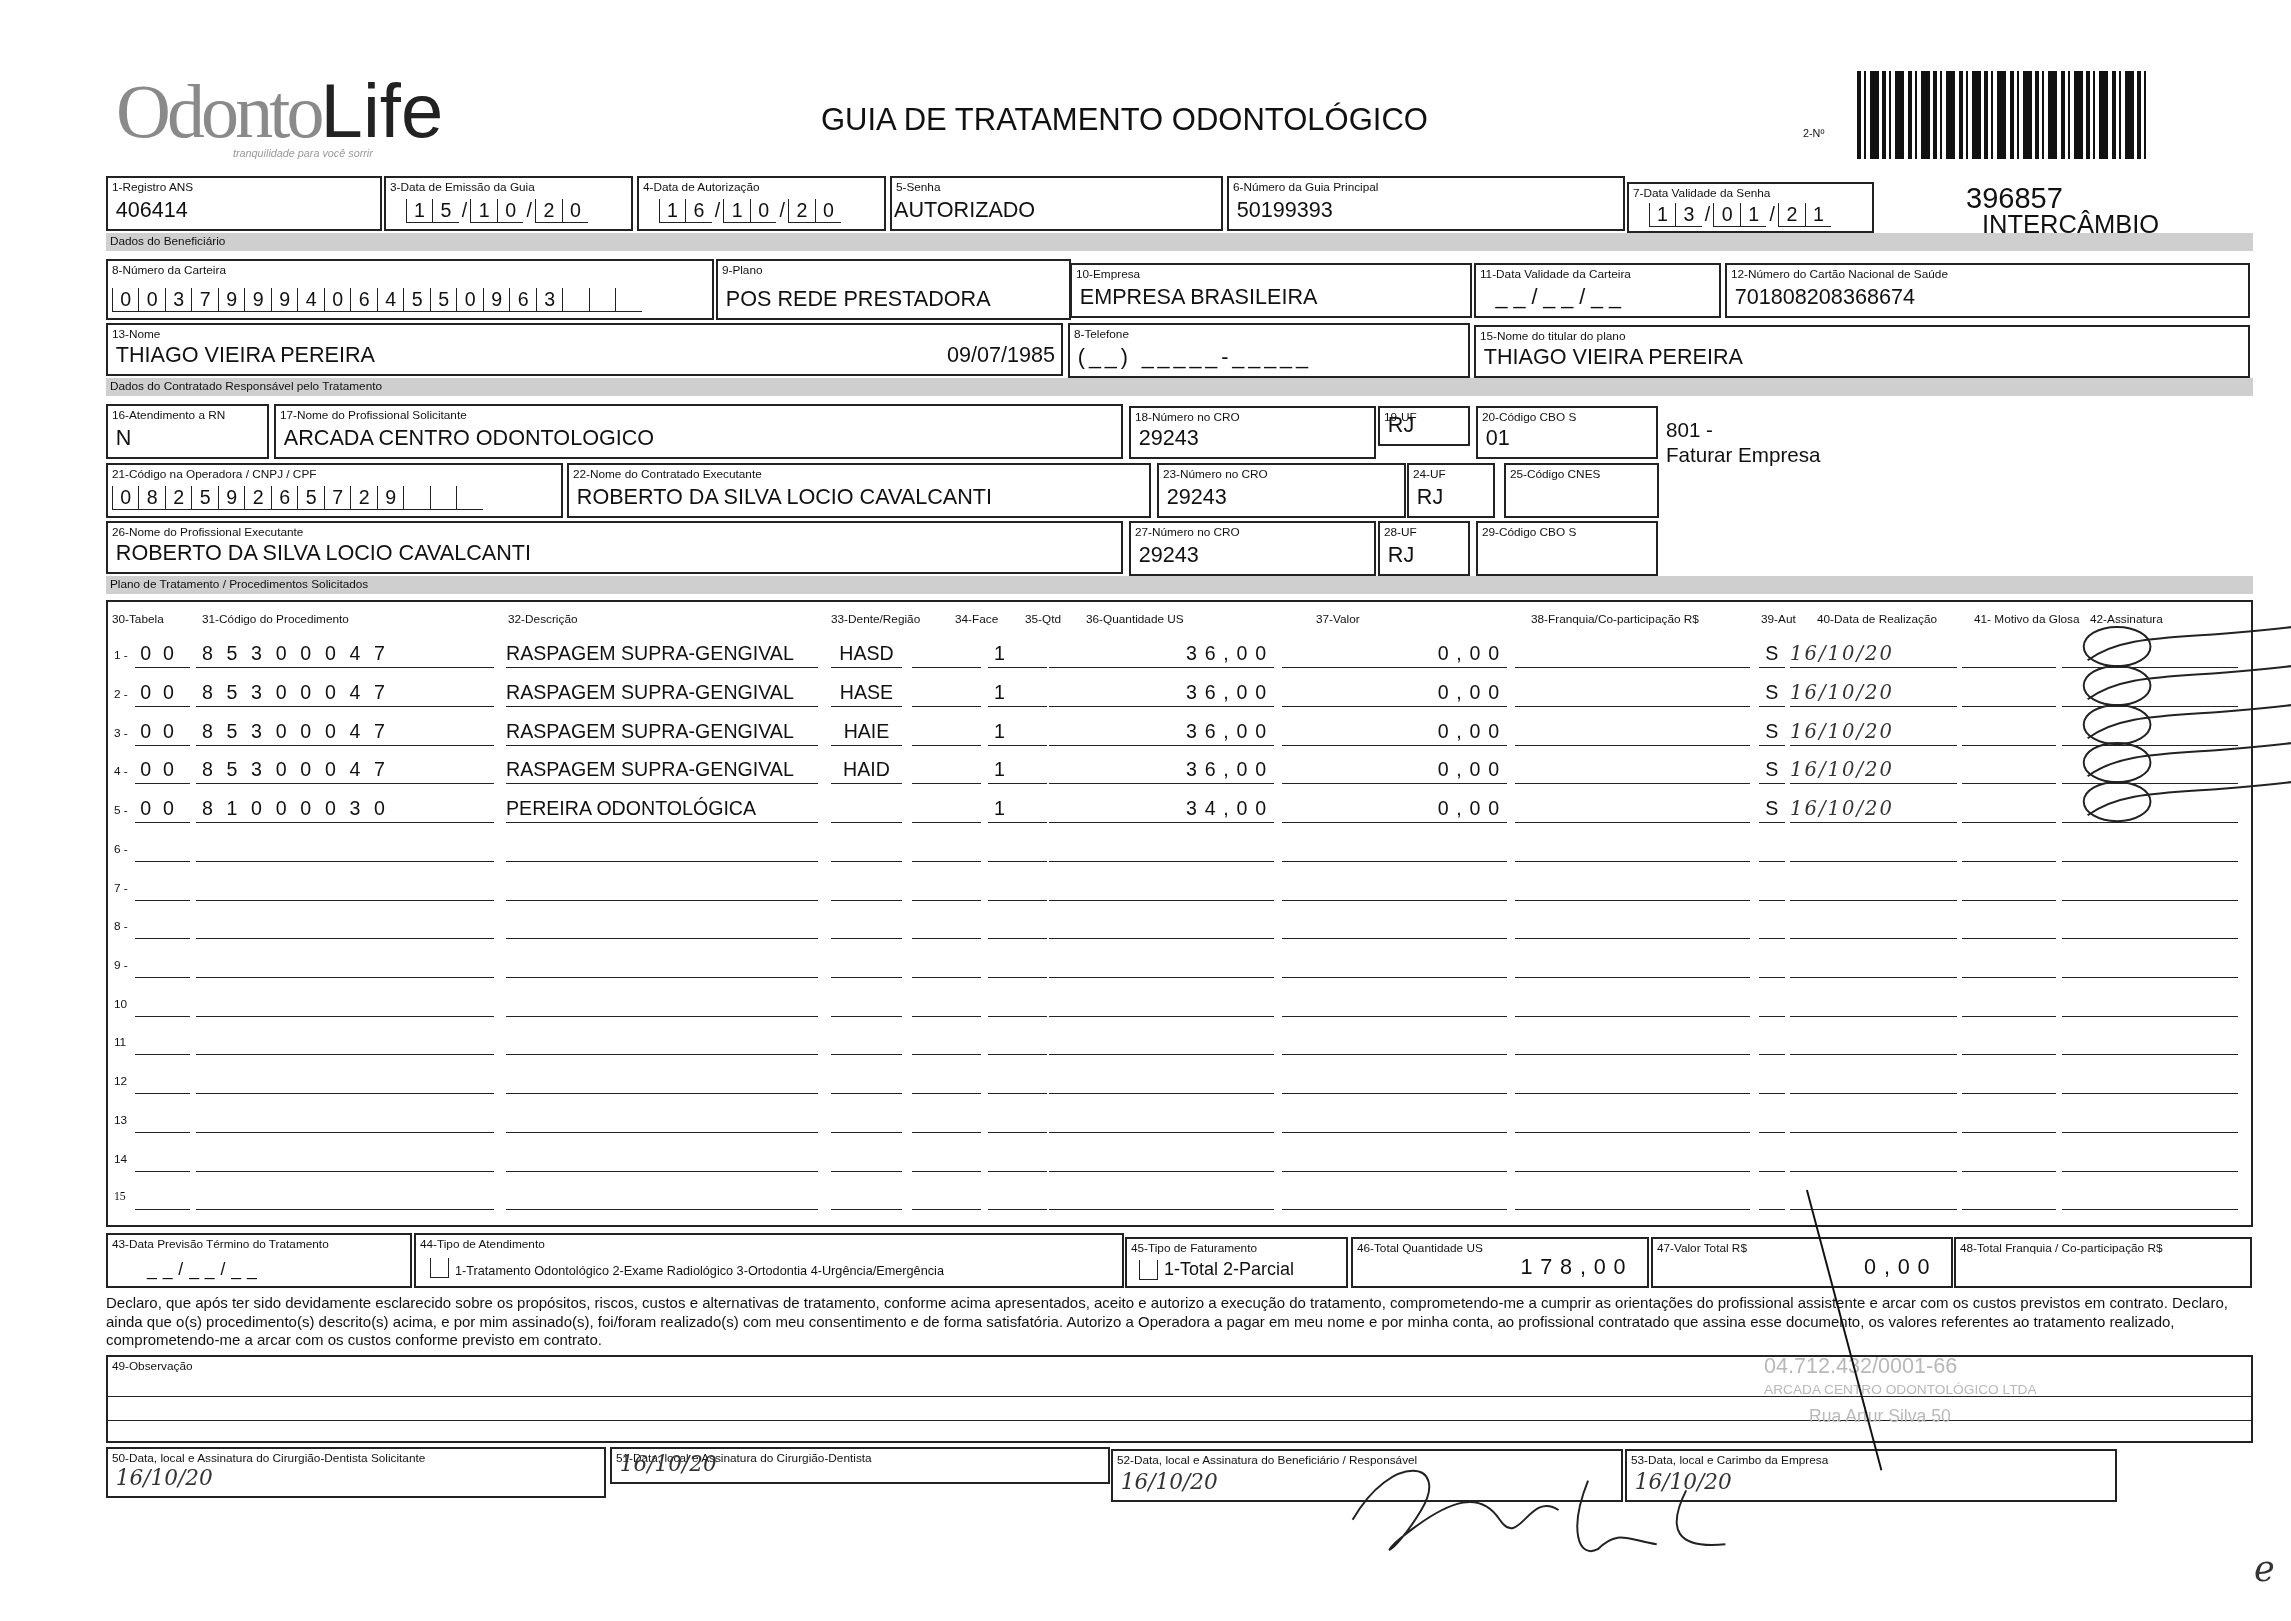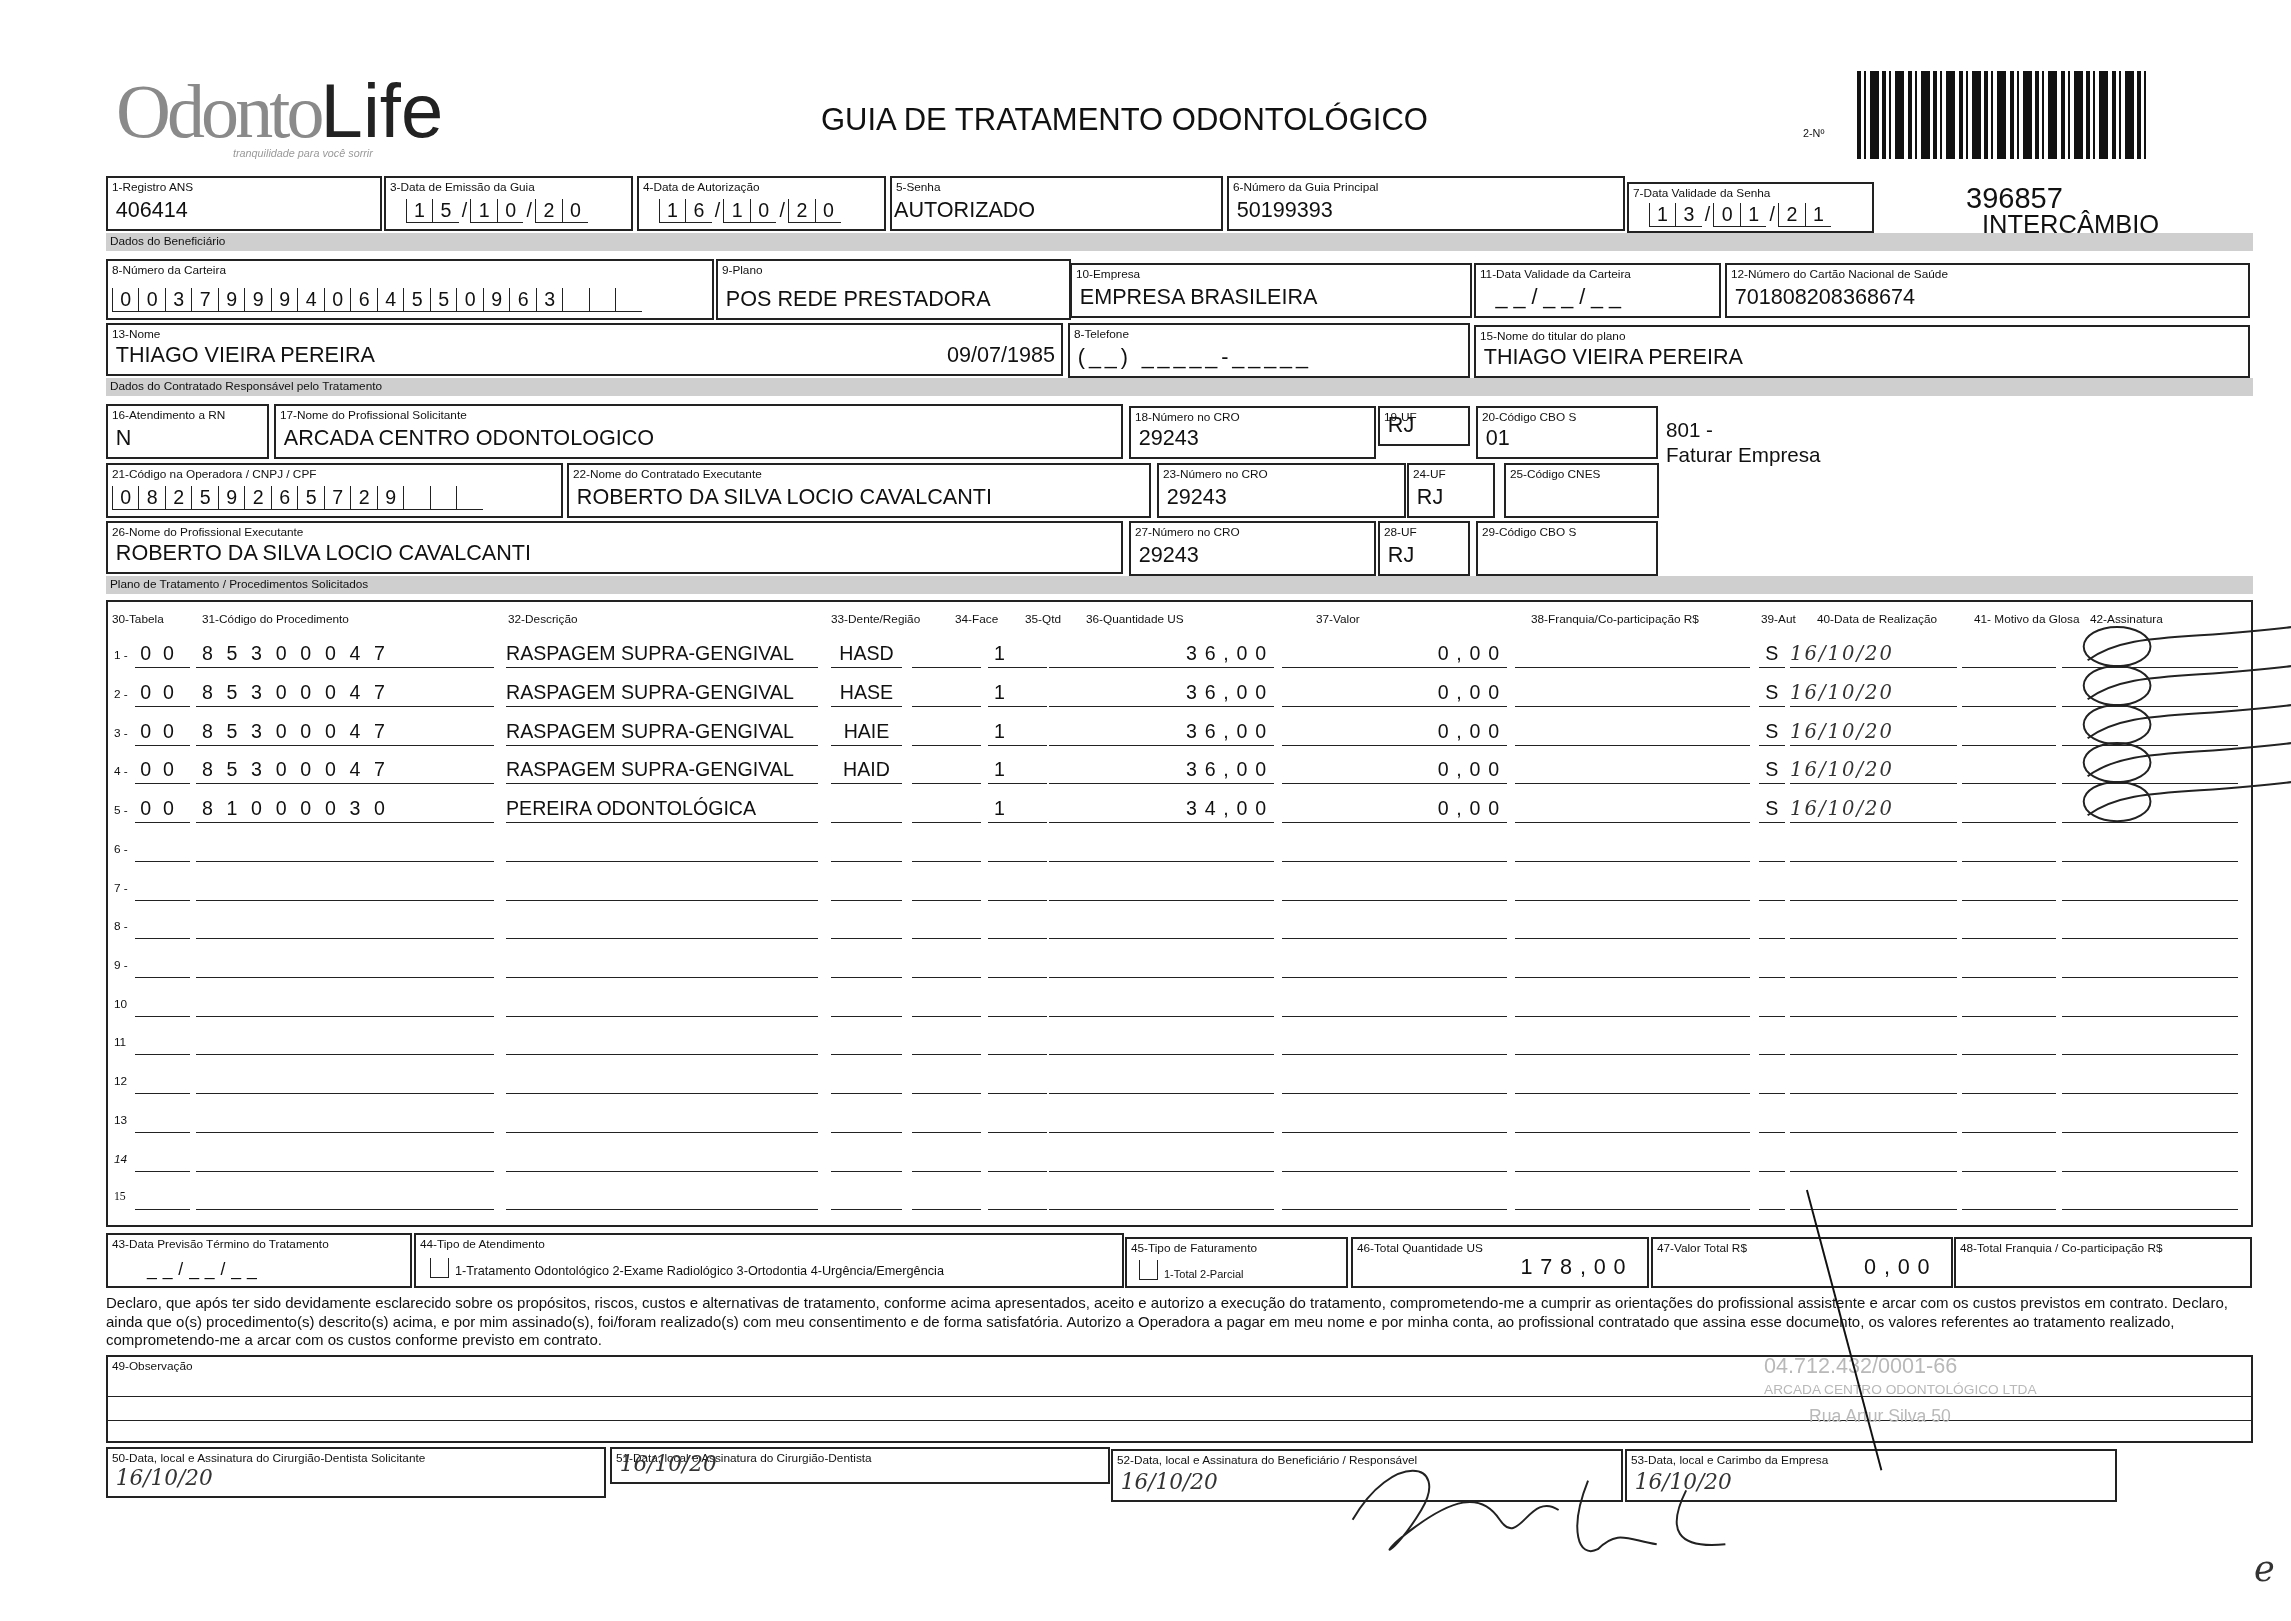--- a/index.html
+++ b/index.html
@@ -455,21 +455,21 @@
     <div class="uline" style="left:804px;width:69px"></div>
     <div class="uline" style="left:880px;width:53px;padding-left:5.9px"></div>
     <div class="uline" style="left:941px;width:225px;text-align:right;letter-spacing:7.8px"></div>
     <div class="uline" style="left:1174px;width:225px;text-align:right;letter-spacing:7.8px"></div>
     <div class="uline" style="left:1407px;width:235px"></div>
     <div class="uline" style="left:1651px;width:25.5px;text-align:center"></div>
     <div class="uline hand" style="left:1682px;width:167px;letter-spacing:2px"></div>
     <div class="uline" style="left:1854px;width:94px"></div>
     <div class="uline" style="left:1954px;width:176px"></div>
       </div>
-      <div class="abs" style="left: 0px; top: 537px; width: 2143px; height: 33px; font-style: italic;">
+      <div class="abs" style="left: 0px; top: 537px; width: 2143px; height: 33px;">
     <div class="abs" style="left:5.9px;bottom:5.9px;font-size:11.8px">14</div>
     <div class="uline" style="left:27.4px;width:55px;letter-spacing:11.8px;text-align:center"></div>
     <div class="uline" style="left:88px;width:292px;letter-spacing:13.7px;padding-left:5.9px"></div>
     <div class="uline" style="left:398px;width:312px"></div>
     <div class="uline" style="left:723px;width:71px;text-align:center"></div>
     <div class="uline" style="left:804px;width:69px"></div>
     <div class="uline" style="left:880px;width:53px;padding-left:5.9px"></div>
     <div class="uline" style="left:941px;width:225px;text-align:right;letter-spacing:7.8px"></div>
     <div class="uline" style="left:1174px;width:225px;text-align:right;letter-spacing:7.8px"></div>
     <div class="uline" style="left:1407px;width:235px"></div>
@@ -502,21 +502,21 @@
   <div class="val" style="left:39px;letter-spacing:5.9px;font-size:17.6px">__/__/__</div>
 </div>
 <div class="box" style="left:414px;top:1233px;width:710px;height:55px">
   <div class="lbl">44-Tipo de Atendimento</div>
   <div class="abs" style="left:13.7px;bottom:7.8px;width:17.6px;height:19.6px;border-left:1px solid #222;border-right:1px solid #222;border-bottom:1px solid #222"></div>
   <div class="abs" style="left:39px;bottom:7.8px;font-size:12.7px">1-Tratamento Odontológico  2-Exame Radiológico  3-Ortodontia  4-Urgência/Emergência</div>
 </div>
 <div class="box" style="left:1125px;top:1237px;width:223px;height:51px">
   <div class="lbl">45-Tipo de Faturamento</div>
   <div class="abs" style="left:11.8px;bottom:5.9px;width:17.6px;height:19.6px;border-left:1px solid #222;border-right:1px solid #222;border-bottom:1px solid #222"></div>
-  <div class="abs" style="left:37px;bottom:5.9px;font-size:11px">1-Total  2-Parcial</div>
+  <div class="abs" style="left:37px;bottom:5.9px;font-size:18px">1-Total  2-Parcial</div>
 </div>
 <div class="box" style="left:1351px;top:1237px;width:298px;height:51px">
   <div class="lbl">46-Total Quantidade US</div>
   <div class="val" style="left:auto;right:13.7px;letter-spacing:7.8px">178,00</div>
 </div>
 <div class="box" style="left:1651px;top:1237px;width:302px;height:51px">
   <div class="lbl">47-Valor Total R$</div>
   <div class="val" style="left:auto;right:13.7px;letter-spacing:7.8px">0,00</div>
 </div>
 <div class="box" style="left:1954px;top:1237px;width:298px;height:51px">

